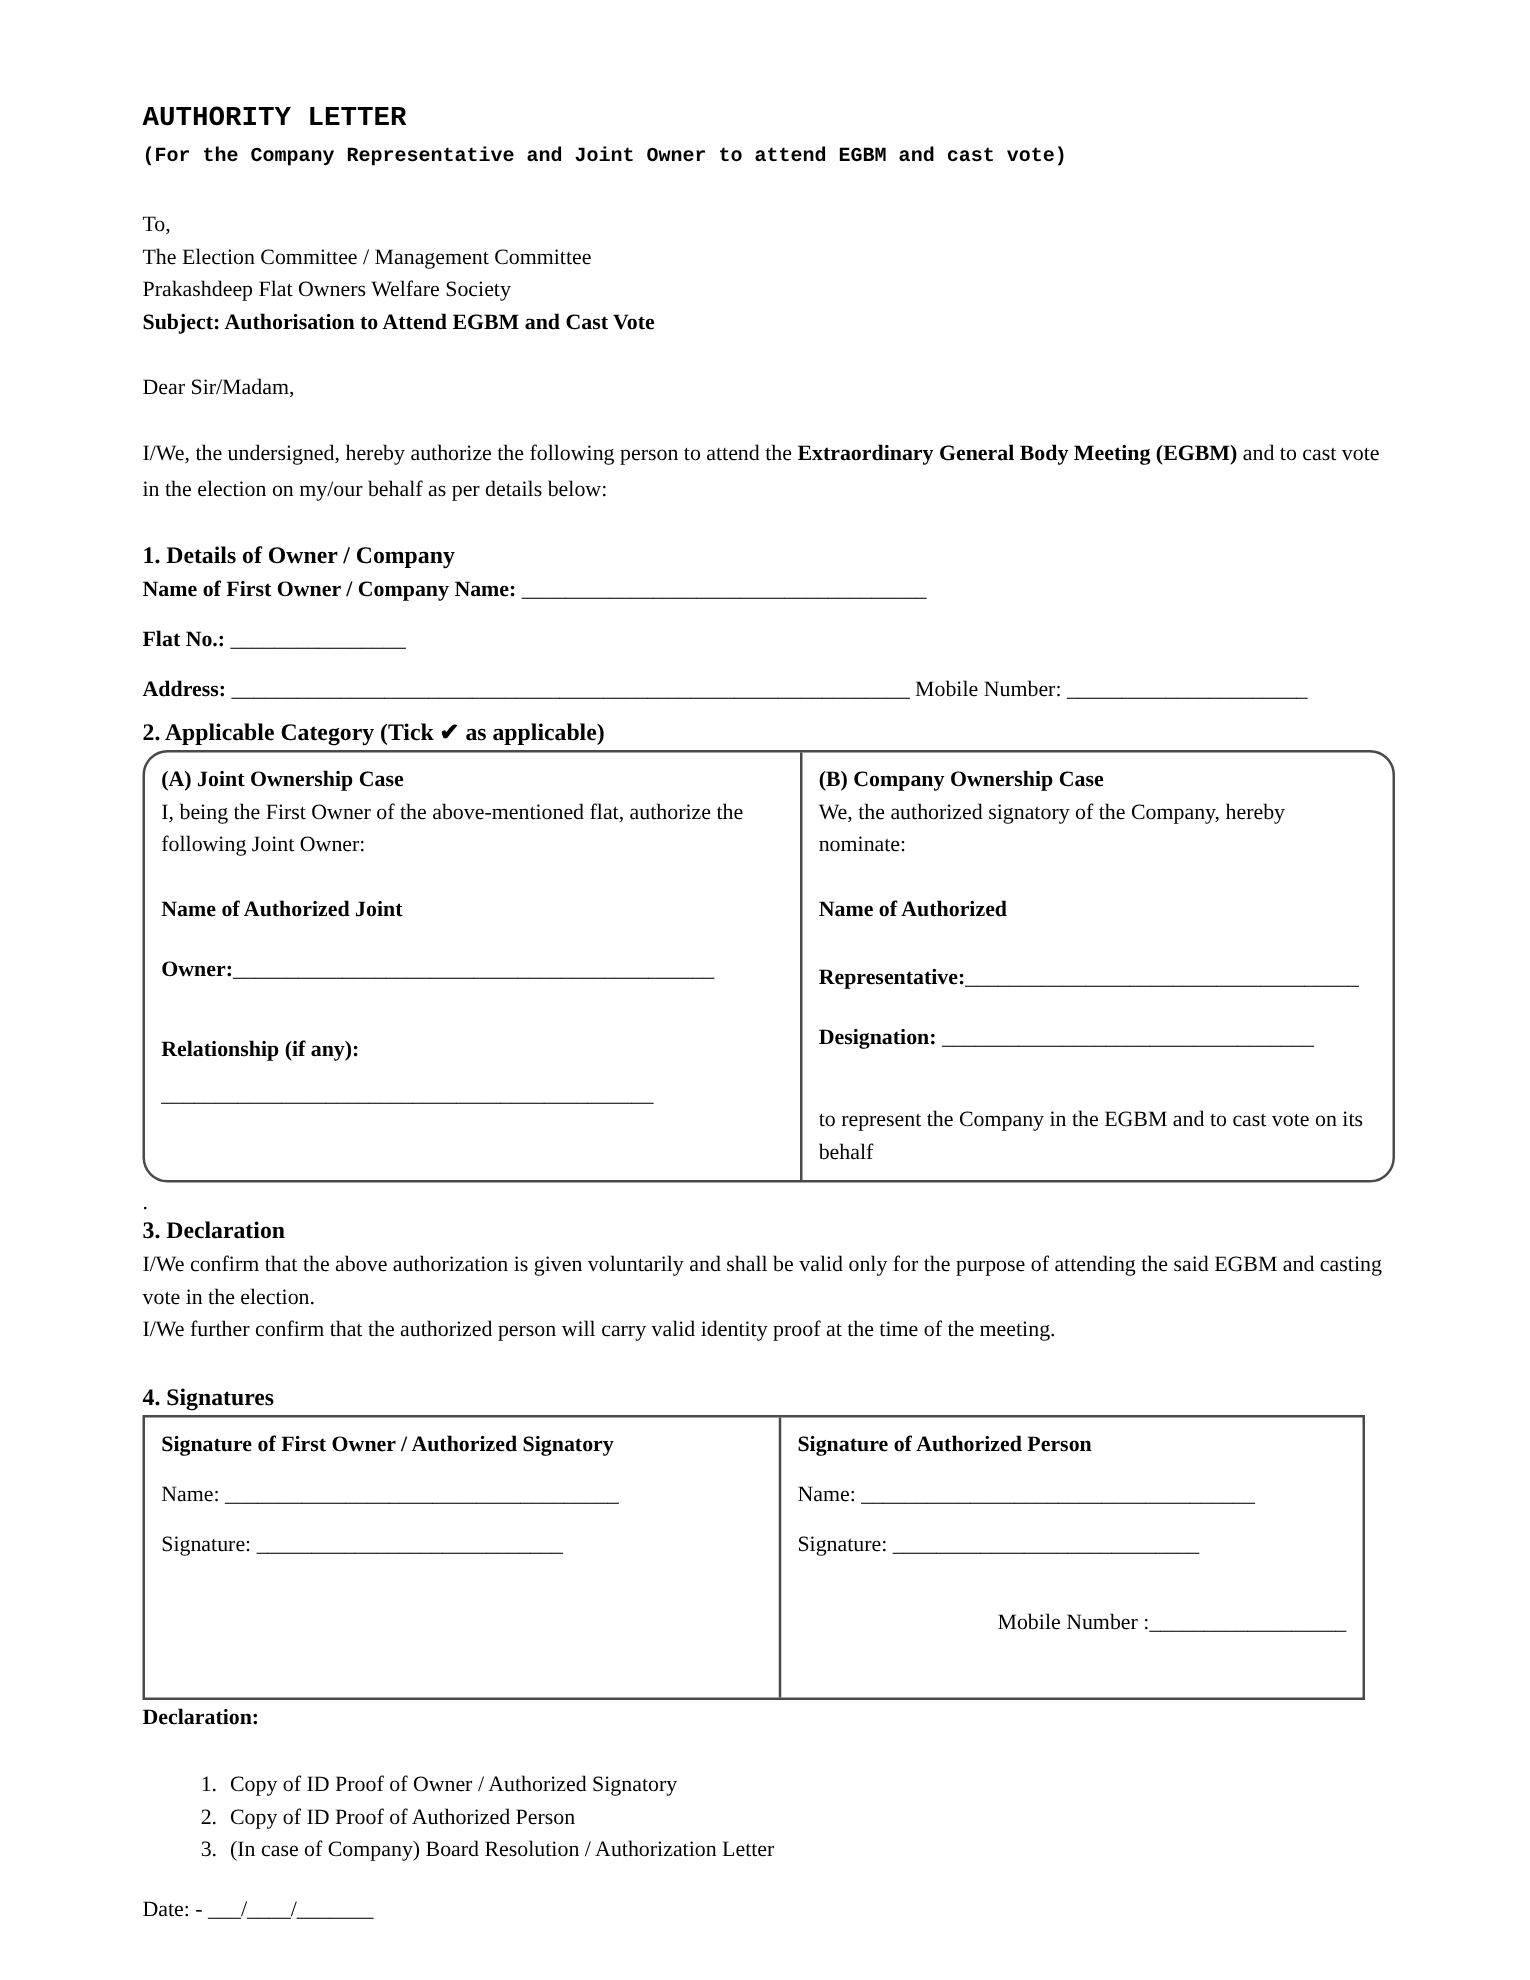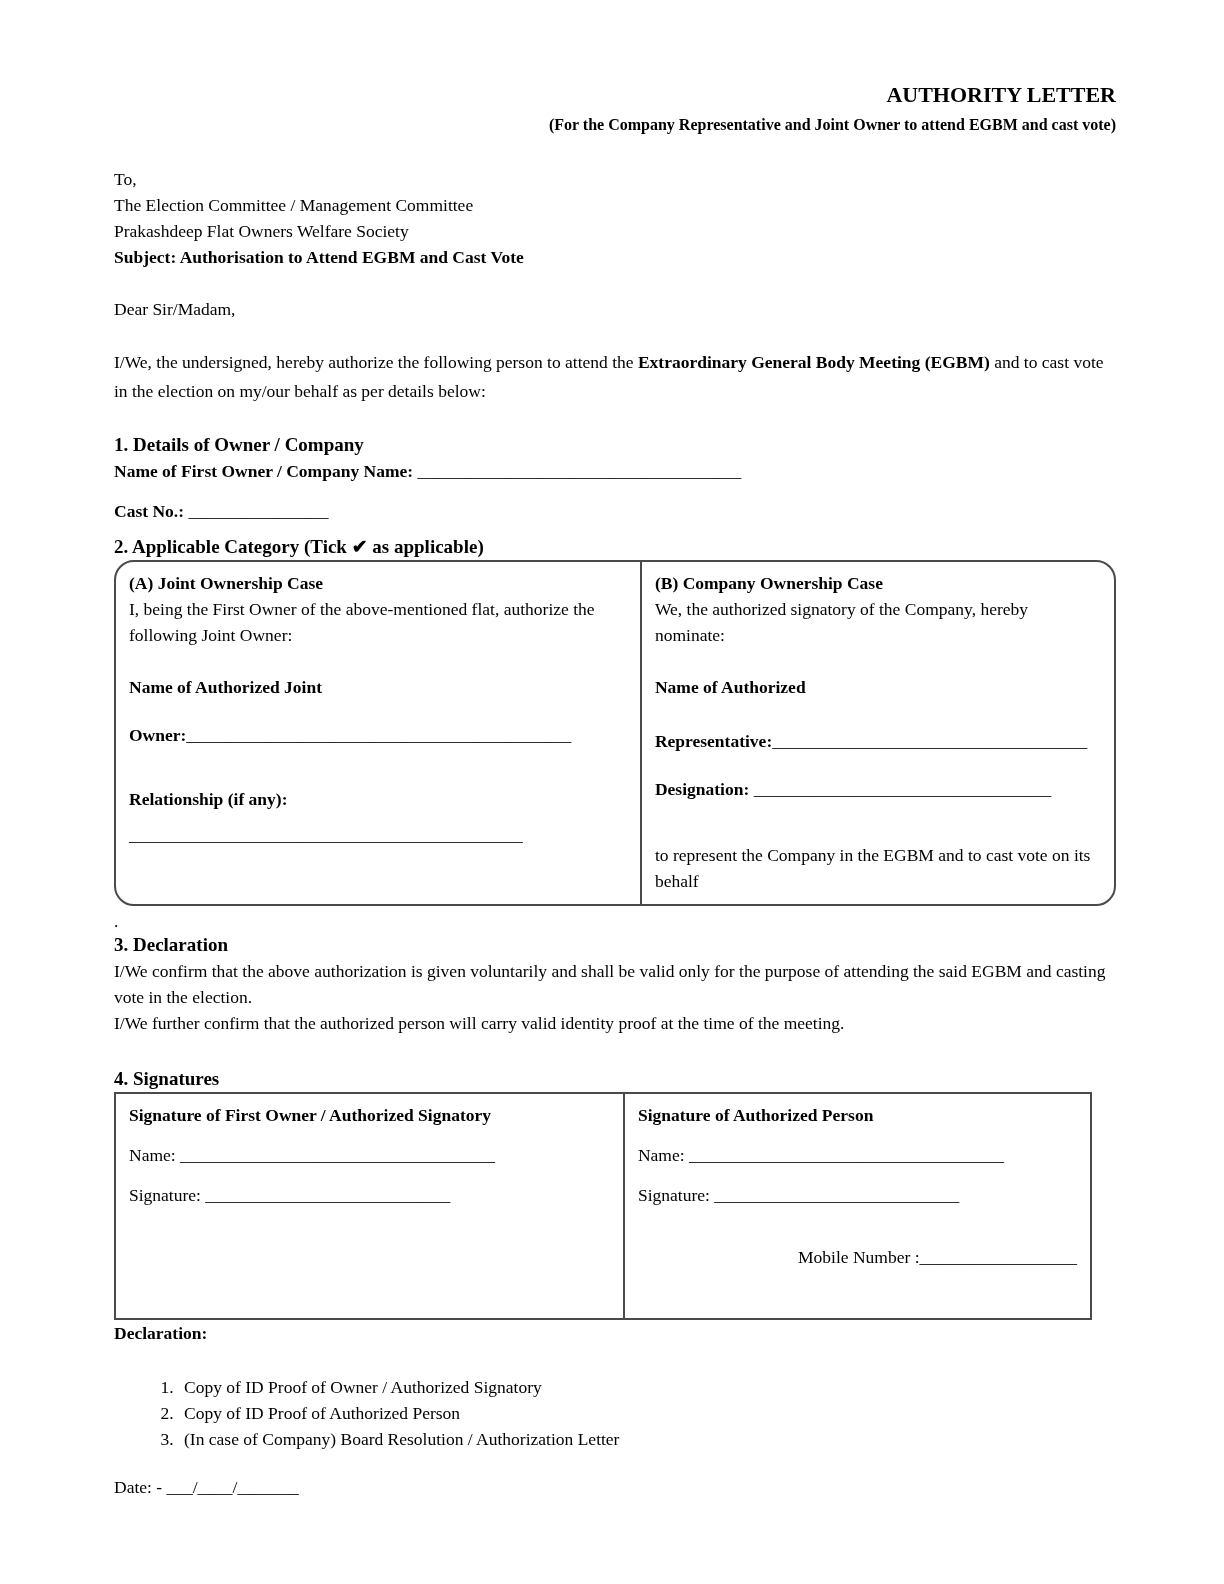--- a/index.html
+++ b/index.html
@@ -3,21 +3,21 @@
 <meta charset="utf-8">
 <style>
   * { margin:0; padding:0; box-sizing:border-box; }
   html,body { background:#ffffff; }
   .page {
     width:1224px; height:1584px; margin:0 auto; background:#ffffff;
     padding:80px 108px 0 114px;
     font-family:"Liberation Serif","DejaVu Serif",serif;
     font-size:17.5px; line-height:26px; color:#000;
   }
-  .center { text-align:right; }
+  .center { text-align:left;font-family:Liberation Mono, monospace; }
   .doc-title { font-size:22px; font-weight:bold; line-height:30px; }
   .doc-subtitle { font-size:16px; font-weight:bold; line-height:30px; }
   .b { font-weight:bold; }
   .block { margin-top:26px; }
   .intro { line-height:29px; margin-top:26px; }
   .sec-heading { font-size:19px; font-weight:bold; line-height:26px; }
   .h1 { margin-top:26px; }
   .field-line { margin-top:14px; white-space:nowrap; }
   .first-field { margin-top:0; }
   .h2 { margin-top:10px; }
@@ -66,22 +66,23 @@
   </div>
 
   <div class="block">Dear Sir/Madam,</div>
 
   <p class="intro"><span>I/We, the undersigned, hereby authorize the following person to attend the </span><span class="b">Extraordinary General Body Meeting (EGBM)</span><span> and to cast vote in the election on my/our behalf as per details below:</span></p>
 
   <div class="sec-heading h1">1. Details of Owner / Company</div>
 
   <div class="field-line first-field"><span class="b">Name of First Owner / Company Name: </span><span>_____________________________________</span></div>
 
-  <div class="field-line"><span class="b">Cast No.: </span><span>________________</span></div>
+  <div class="field-line"><span class="b">Flat No.: </span><span>________________</span></div>
 
+  <div class="field-line"><span class="b">Address: </span><span>______________________________________________________________</span><span> Mobile Number: </span><span>______________________</span></div>
 
   <div class="sec-heading h2">2. Applicable Category (Tick ✔ as applicable)</div>
 
   <div class="tbl tbl1">
     <div class="cell cell-left">
       <div class="cell-title">(A) Joint Ownership Case</div>
       <div>I, being the First Owner of the above-mentioned flat, authorize the following Joint Owner:</div>
       <div class="b gap26">Name of Authorized Joint</div>
       <div class="gap22 nowrap"><span class="b">Owner:</span><span>____________________________________________</span></div>
       <div class="b gap38">Relationship (if any):</div>

